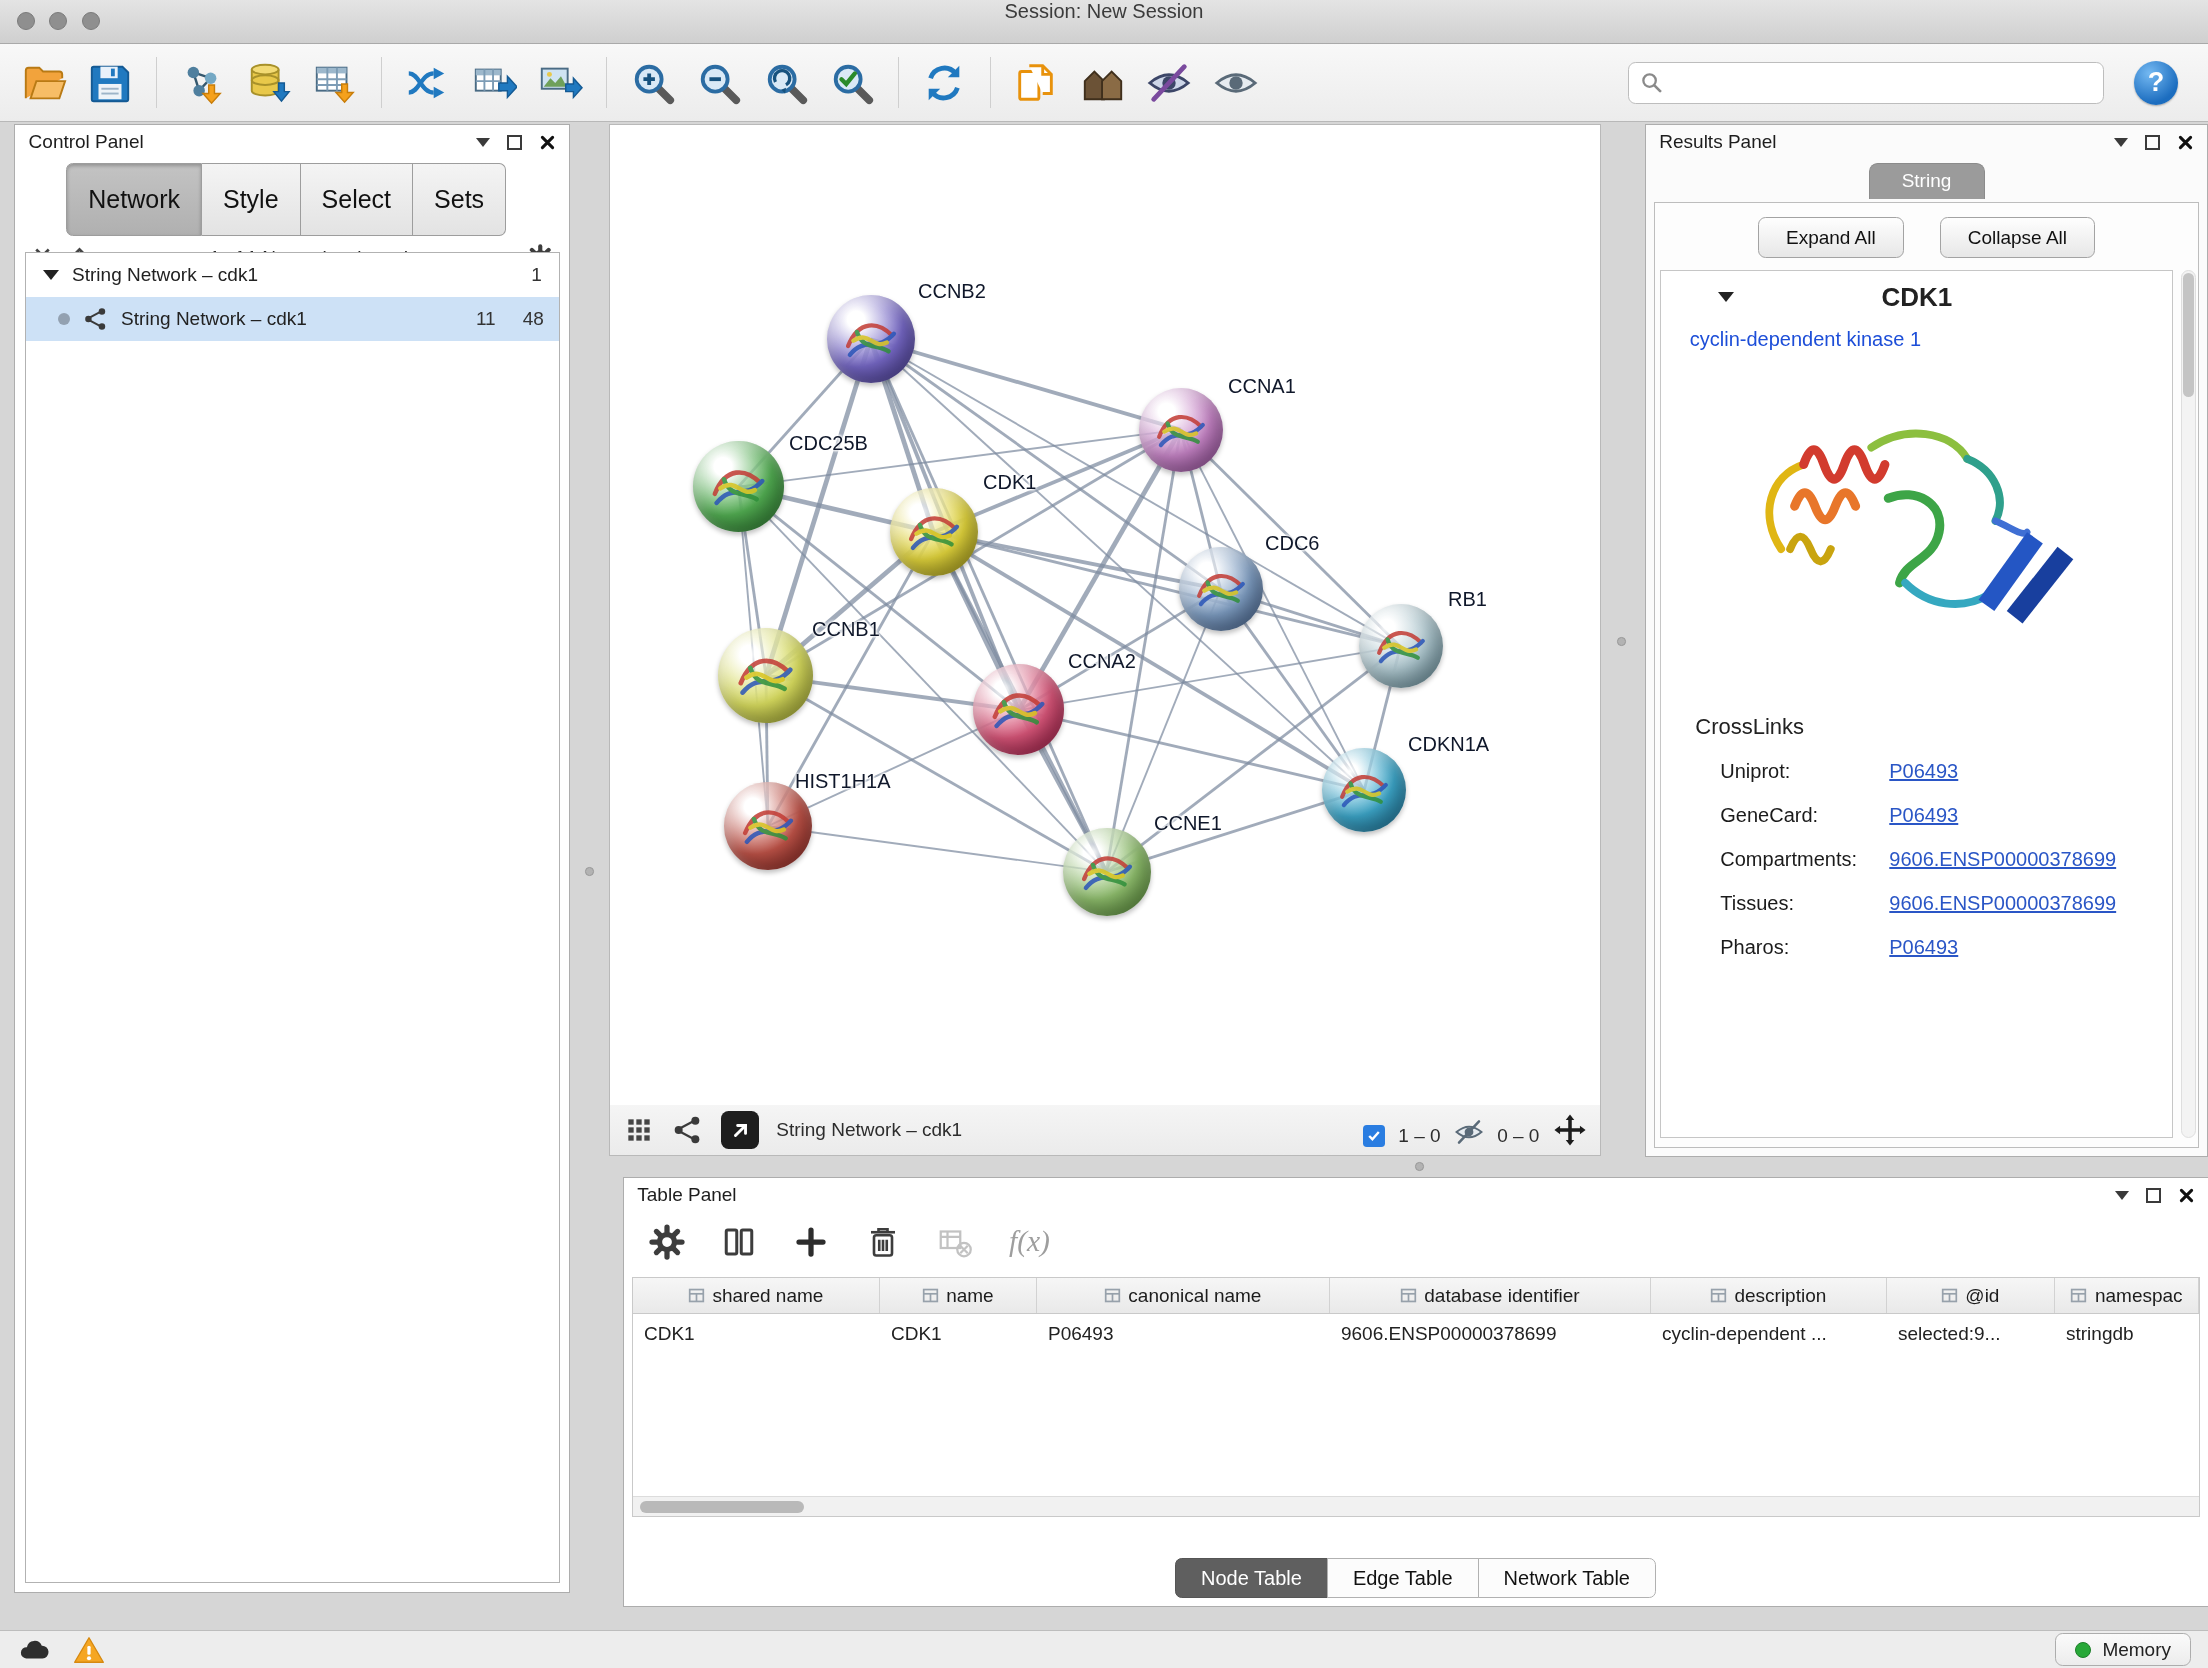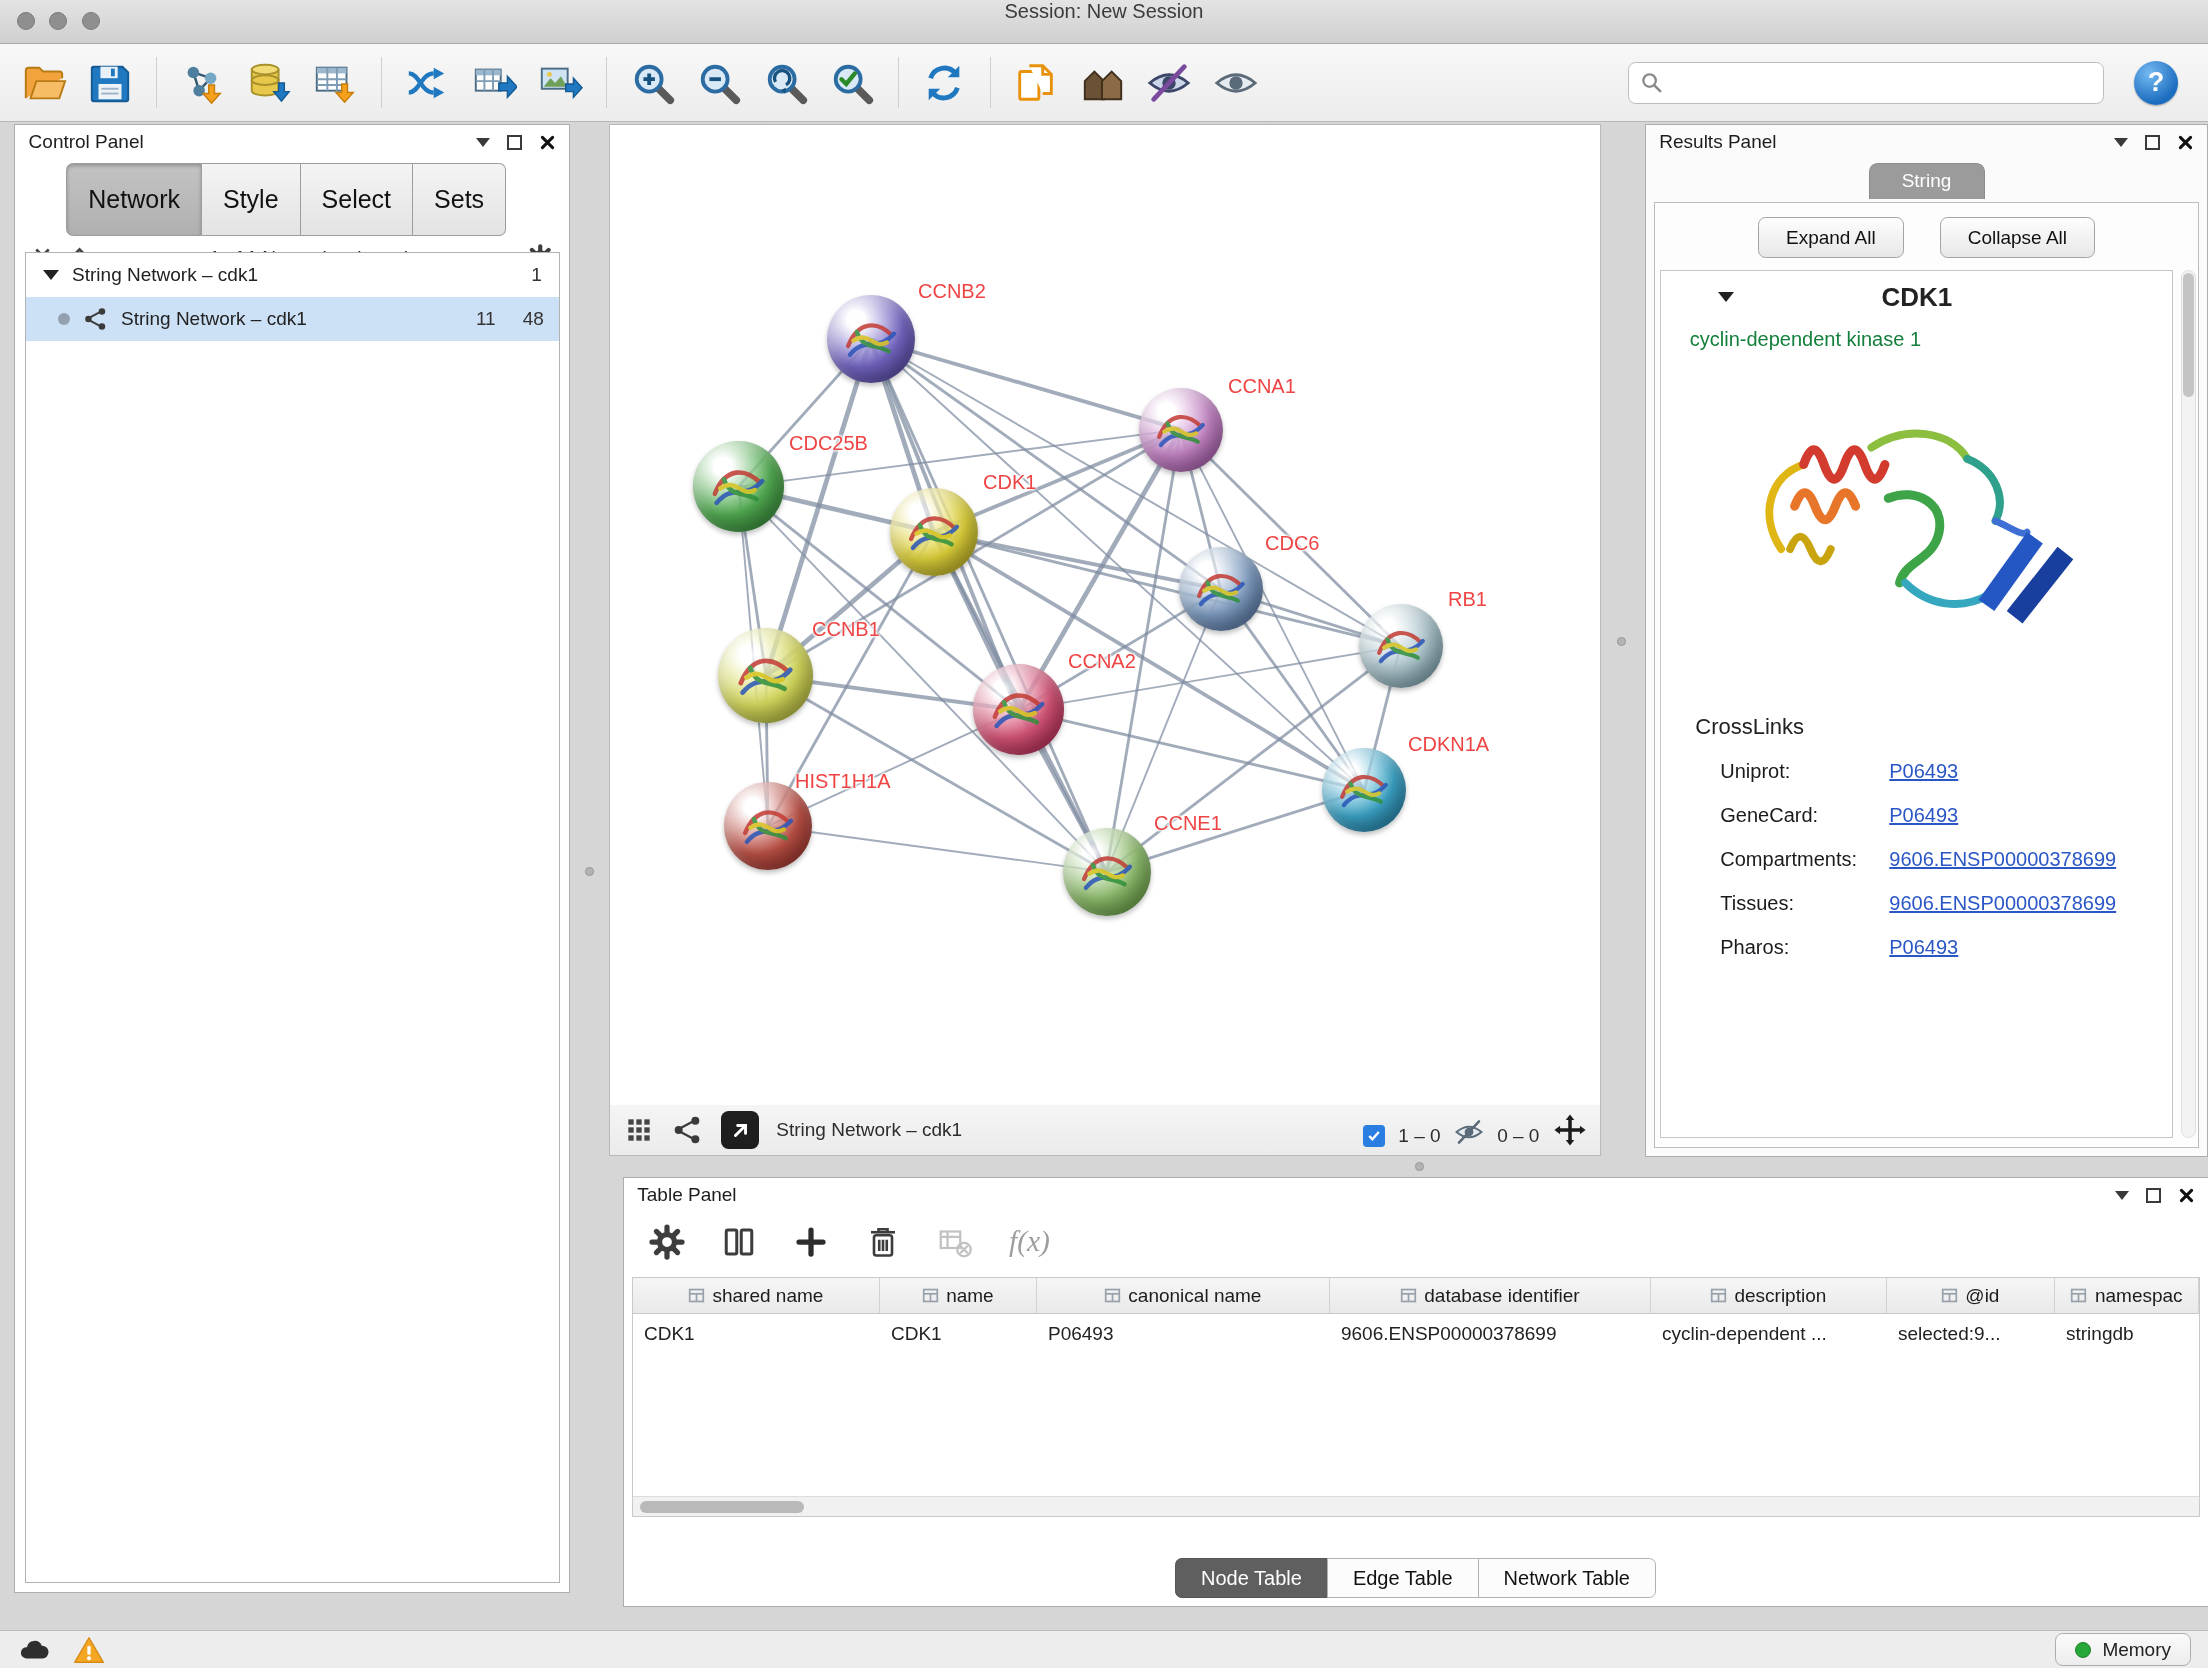--- a/index.html
+++ b/index.html
@@ -46,40 +46,40 @@
   .tree-child{display:flex;align-items:center;height:44px;padding:0 15px 0 32px;background:#cde1f6;gap:12.4px;font-size:19px}
   .tree-dot{width:12.4px;height:12.4px;border-radius:50%;background:#93a1b1}
   .tree-child .nums{margin-left:auto;display:flex;gap:27px;color:#333}
 
   
   .network-view{position:absolute;left:609px;top:124px;width:992px;height:982px;background:#fff;border:1px solid #b9b9b9;overflow:hidden}
   #edges-svg{position:absolute;left:0;top:0}
   #node-layer{position:absolute;inset:0}
   .net-node{position:absolute;border-radius:50%;box-shadow:inset -7.6px -11.4px 19px rgba(0,0,0,.28),inset 4.8px 6.7px 11.4px rgba(255,255,255,.38),0 2.9px 5.7px rgba(0,0,0,.25)}
   .net-node svg{position:absolute;inset:0;width:100%;height:100%}
-  .net-label{position:absolute;font-size:20px;color:#ef4444;white-space:nowrap;text-shadow:0 1px 2.9px #fff,0 -1px 2.9px #fff,1px 0 2.9px #fff,-1px 0 2.9px #fff}
+  .net-label{position:absolute;font-size:20px;color:#0f172a;white-space:nowrap;text-shadow:0 1px 2.9px #fff,0 -1px 2.9px #fff,1px 0 2.9px #fff,-1px 0 2.9px #fff}
 
   .net-status{position:absolute;left:609px;top:1105px;width:992px;height:51px;background:linear-gradient(#f5f5f5,#ebebeb);border:1px solid #b9b9b9;border-top:none;display:flex;align-items:center;padding:0 13.3px;gap:17px;font-size:19px;color:#2d2d2d}
   .ns-icon svg{width:32px;height:32px}
   .open-btn{width:38px;height:38px;border-radius:7.6px;background:#1e1e1e;display:flex;align-items:center;justify-content:center}
   .open-btn svg{width:23px;height:23px}
   .ns-right{margin-left:auto;display:flex;align-items:flex-end;gap:13.3px}
   .chkbox{width:22px;height:22px;border-radius:3.8px;background:#2a7de1;display:flex;align-items:center;justify-content:center}
   .chkbox svg{width:16px;height:16px}
 
   
   .results-panel{left:1645px;top:124px;width:563px;height:1033px;background:#fbfbfb}
   .string-tab{position:relative;z-index:2;margin:3.8px auto -1px;width:116px;height:36px;background:#9b9b9b;color:#fff;border:1px solid #8b8b8b;border-bottom:none;border-radius:8.6px 8.6px 0 0;display:flex;align-items:center;justify-content:center;font-size:19px}
   .results-box{position:absolute;left:7.6px;right:7.6px;top:77px;bottom:7.6px;border:1px solid #bdbdbd;background:#fdfdfd}
   .rb-buttons{display:flex;justify-content:center;gap:36px;padding:14.3px 0}
   .btn{border:1px solid #a3a3a3;border-radius:7.6px;background:linear-gradient(#fefefe,#e7e7e7);font-size:19px;padding:8.6px 27px;color:#111}
   .cdk-card{position:absolute;left:5.7px;right:25px;top:67px;bottom:9.5px;border:1px solid #c6c6c6;background:#fff;overflow:hidden}
   .card-head{position:relative;height:53px;display:flex;align-items:center;justify-content:center;font-size:26px;font-weight:bold}
   .card-head .caret-down{position:absolute;left:57px;top:21px}
-  .card-desc{font-size:20px;padding:3.8px 28.5px 0;color:#15803d}
+  .card-desc{font-size:20px;padding:3.8px 28.5px 0;color:#1d4ed8}
   .card-img{display:flex;justify-content:center;padding:28.5px 0 5.7px}
   .xl-title{font-size:22px;font-weight:normal;padding:34px 0 9.5px 34px}
   .xrow{display:flex;padding:10.5px 0 10.5px 59px;font-size:20px}
   .xlabel{width:169px;color:#1b1b1b}
   .xval{color:#2a56c6;text-decoration:underline}
   .rb-vtrack{position:absolute;right:2.9px;top:67px;bottom:9.5px;width:14.3px;background:#f3f3f3;border:1px solid #dedede;border-radius:7.6px}
   .rb-vthumb{position:absolute;left:1px;top:1.9px;width:10.5px;height:124px;background:#c4c4c4;border-radius:5.7px}
 
   
   .table-panel{left:623px;top:1177px;width:1586px;height:430px;background:#fff}

